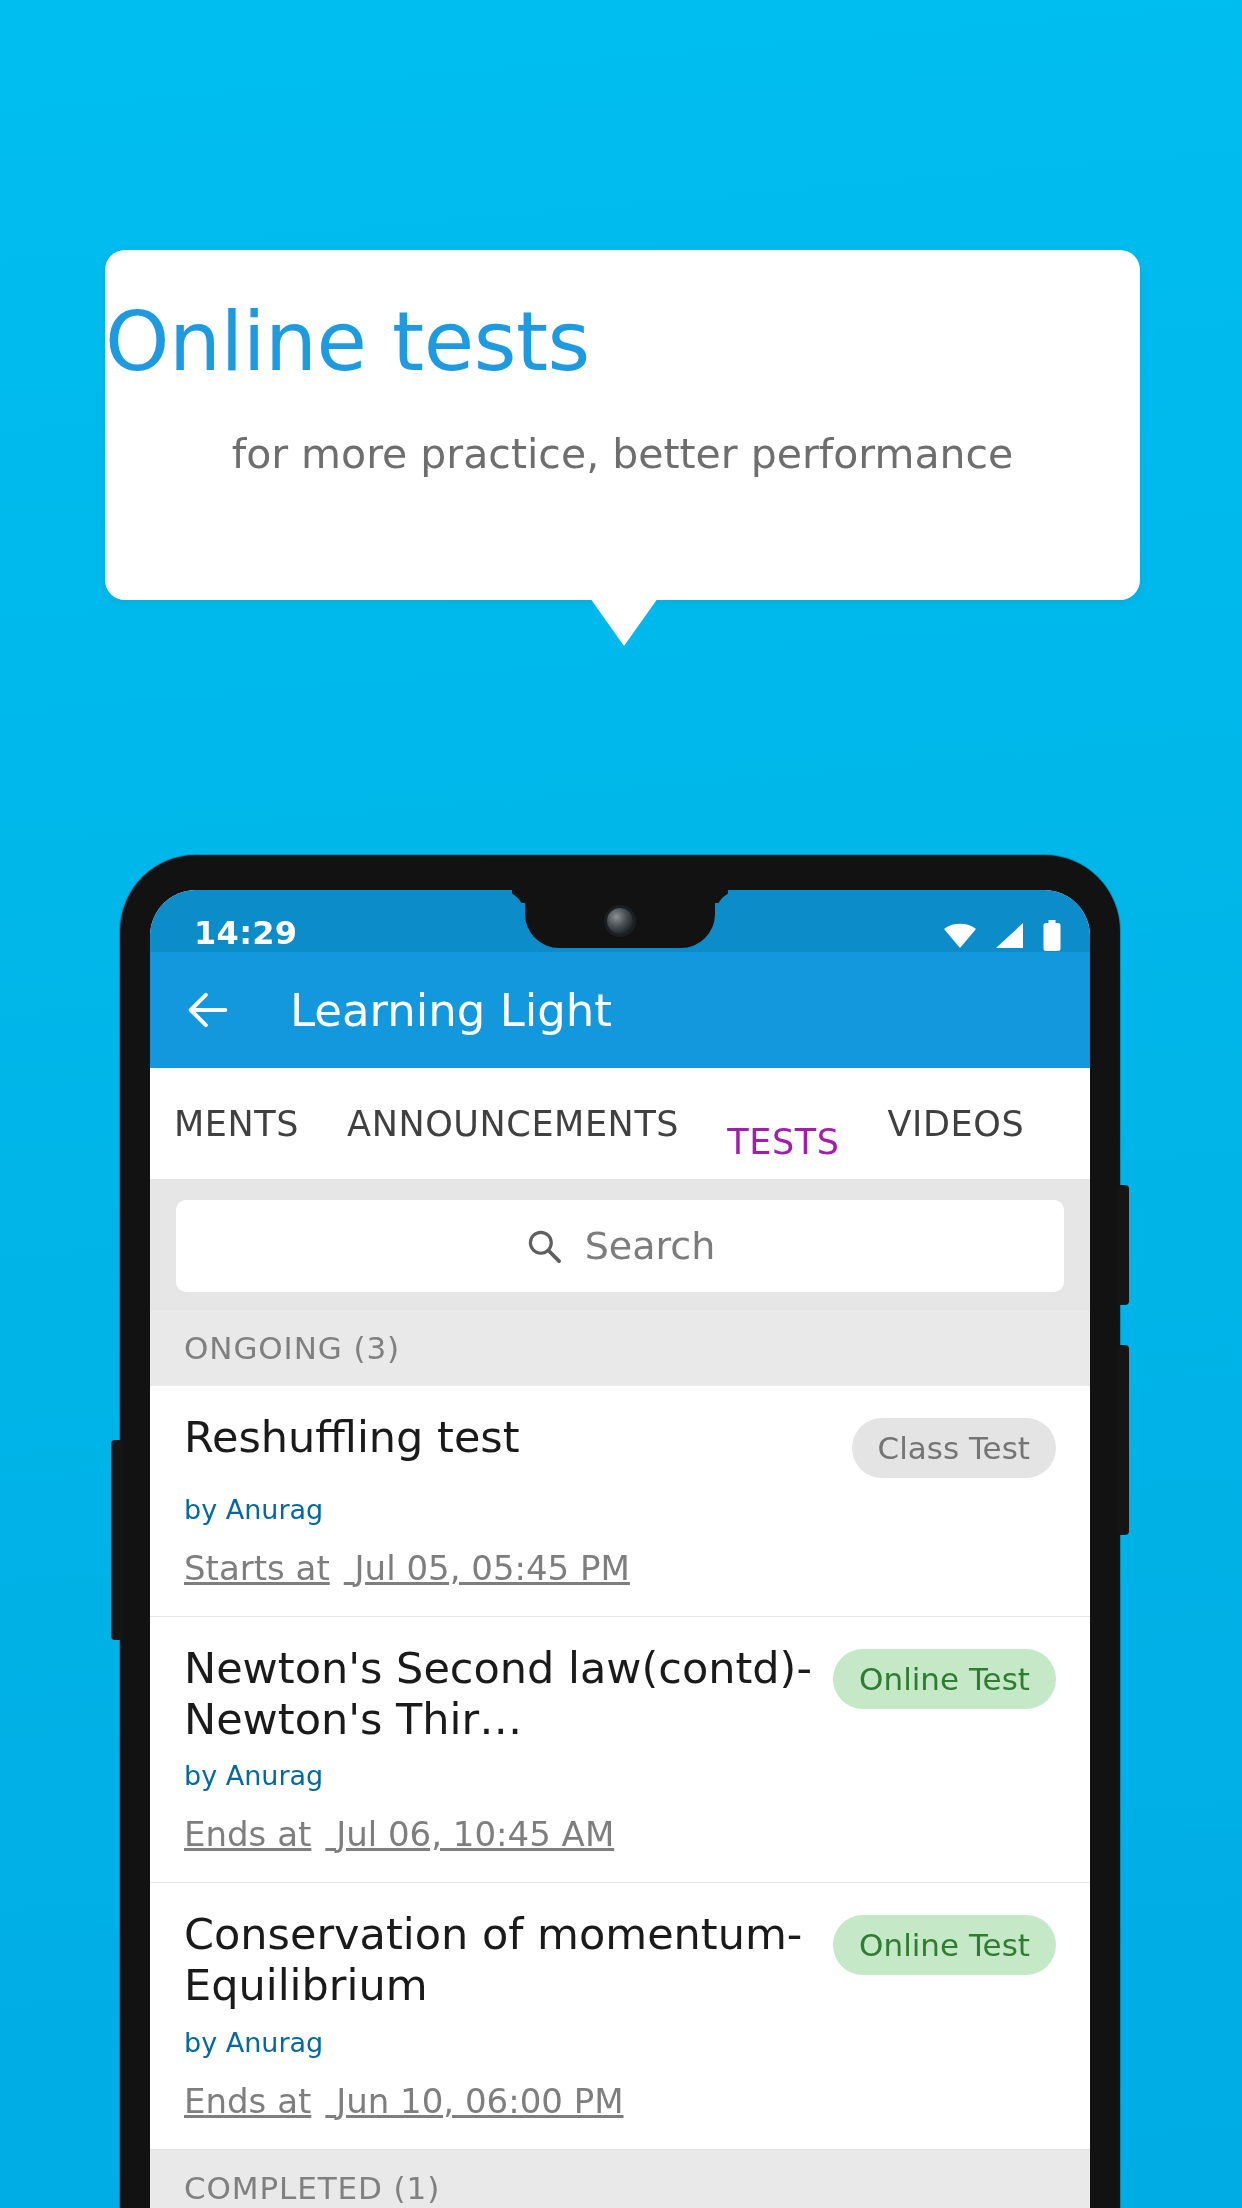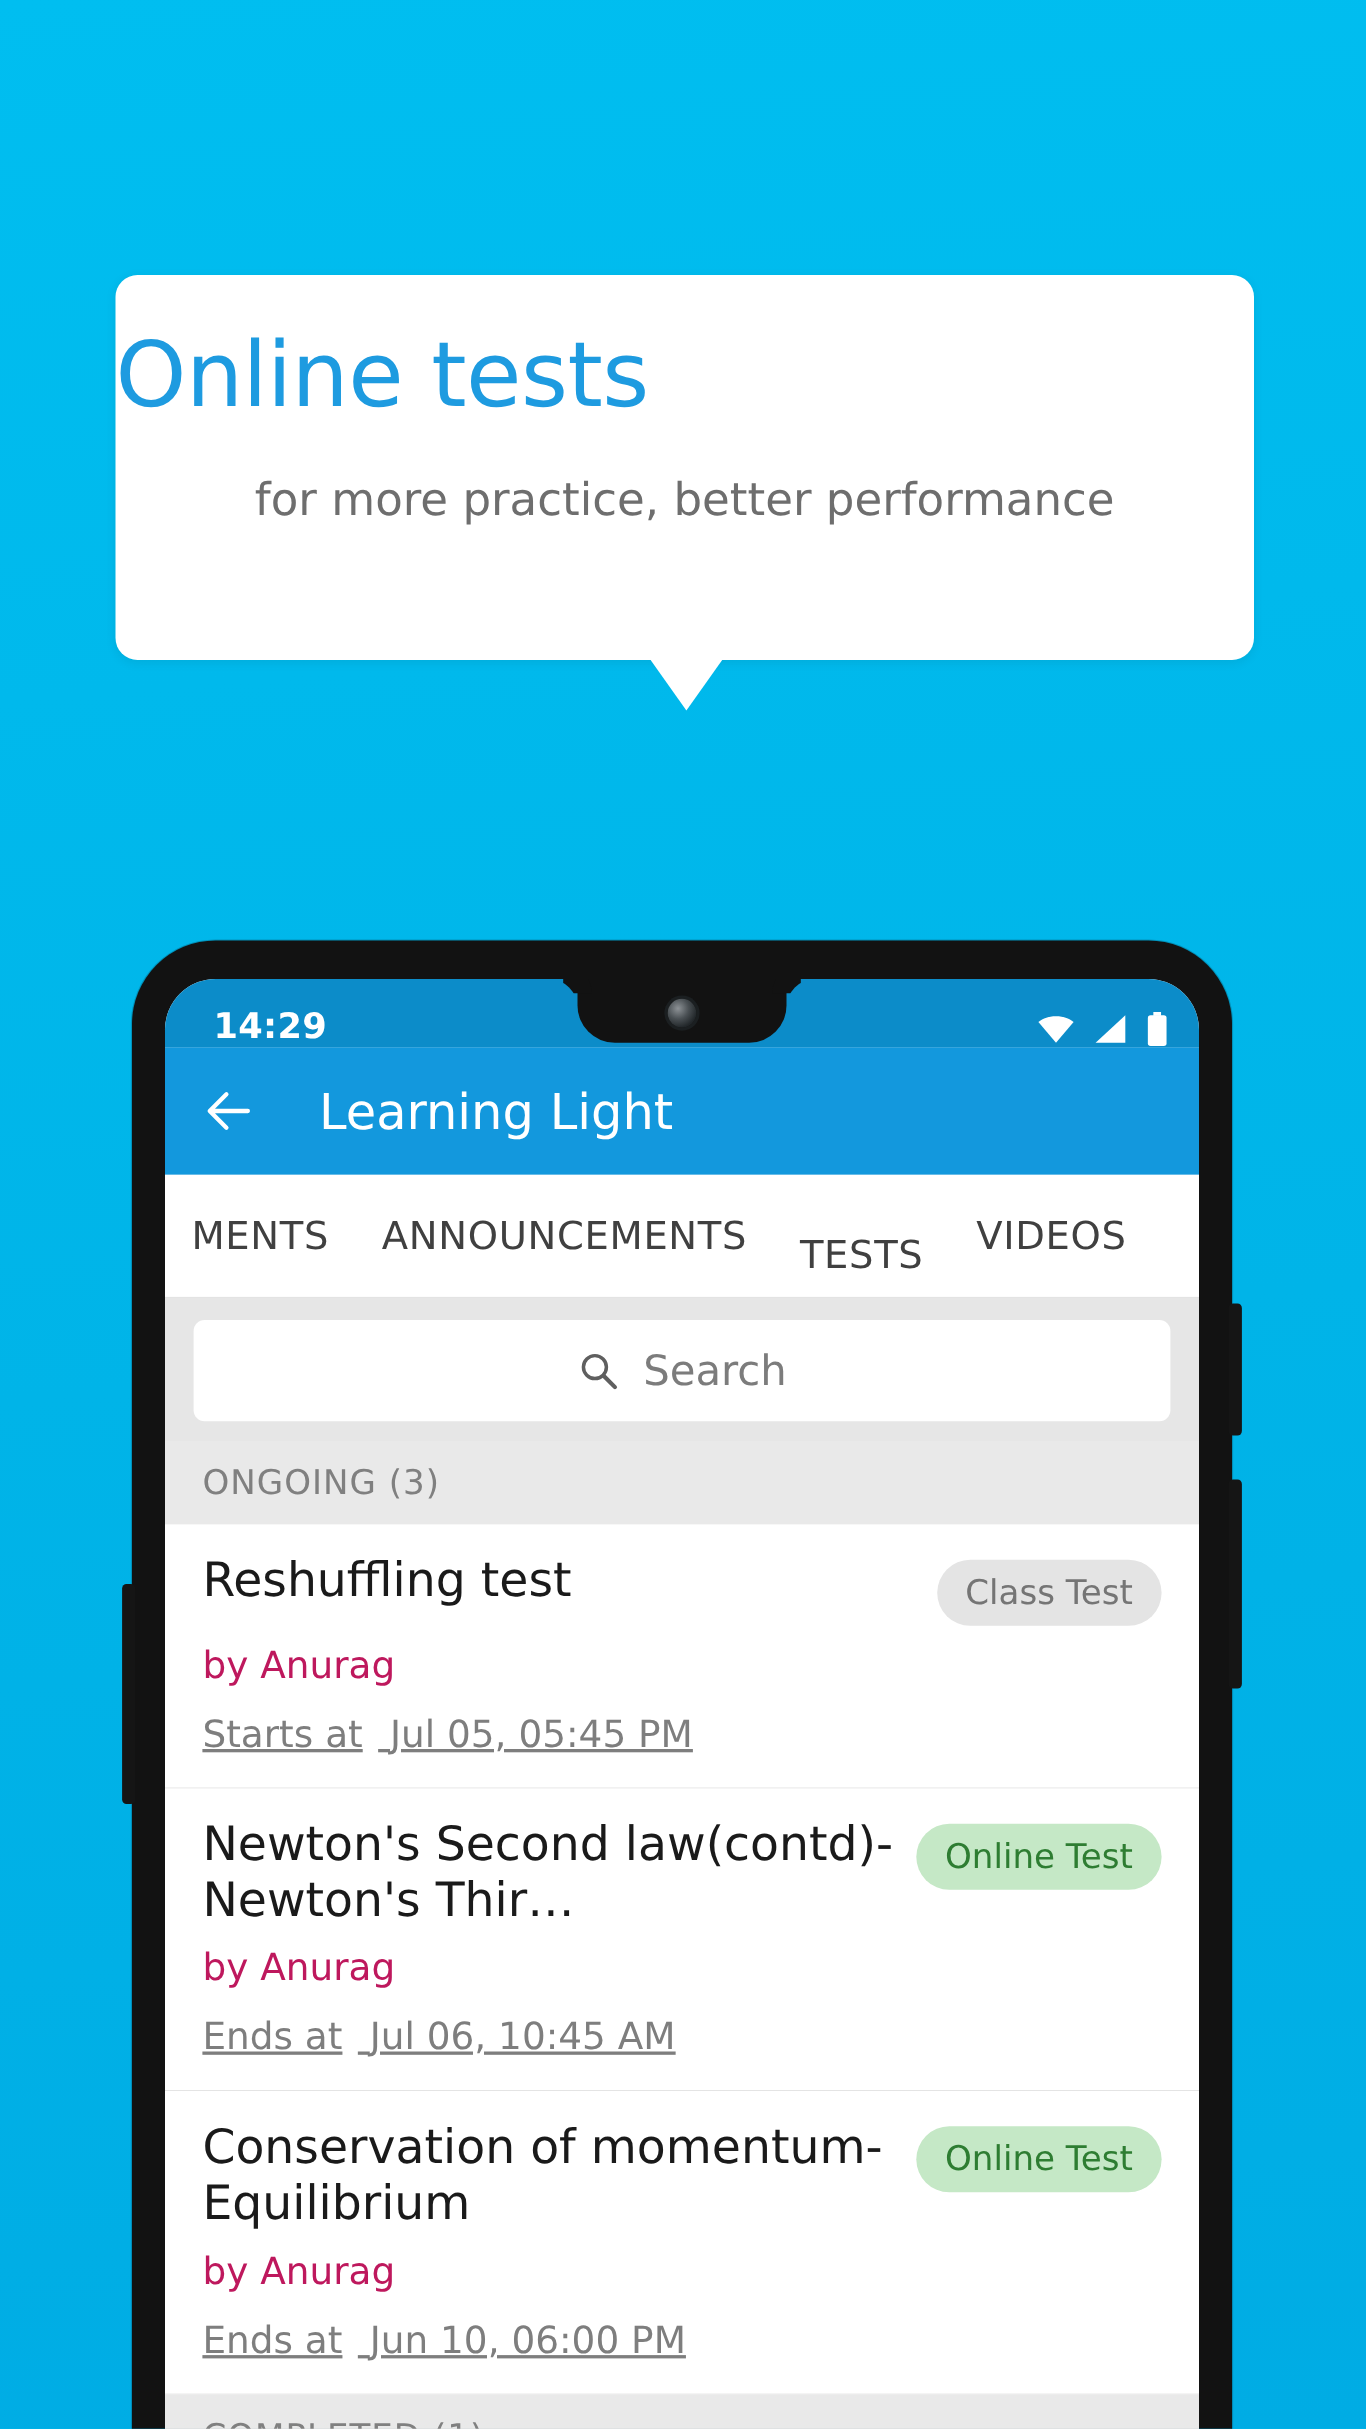--- a/index.html
+++ b/index.html
@@ -143,21 +143,21 @@
   .tab {
     font-size:35px;
     color:#404040;
     letter-spacing:0.6px;
     white-space:nowrap;
     padding:0 24px;
     height:100%;
     display:flex; align-items:center;
     position:relative;
   }
-  .tab.active { color:#404040;margin-top:36px; }
+  .tab.active { color:#a21caf;margin-top:36px; }
   .tab.active::after {
     content:"";
     position:absolute; left:0; right:0; bottom:0;
     height:7px; background:#1398DD;
   }
 
   
   #search-wrap {
     background:#E6E6E6;
     padding:20px 26px 18px 26px;
@@ -203,21 +203,21 @@
     flex:none;
     border-radius:30px;
     padding:12px 26px;
     font-size:31px;
     white-space:nowrap;
     margin-top:6px;
   }
   .badge.grey  { background:#E4E4E4; color:#757575; }
   .badge.green { background:#C5E8C6; color:#2E7D32;text-align:center; }
   .test-by {
-    font-size:34px; color:#be185d;
+    font-size:27px; color:#0369a1;
     margin-top:16px;
   }
   .test-when {
     font-size:34px; color:#7E7E7E;
     margin-top:23px;
     text-decoration:underline;
   }
   .test-when .lbl { margin-right:14px; }
 </style>
 </head>

